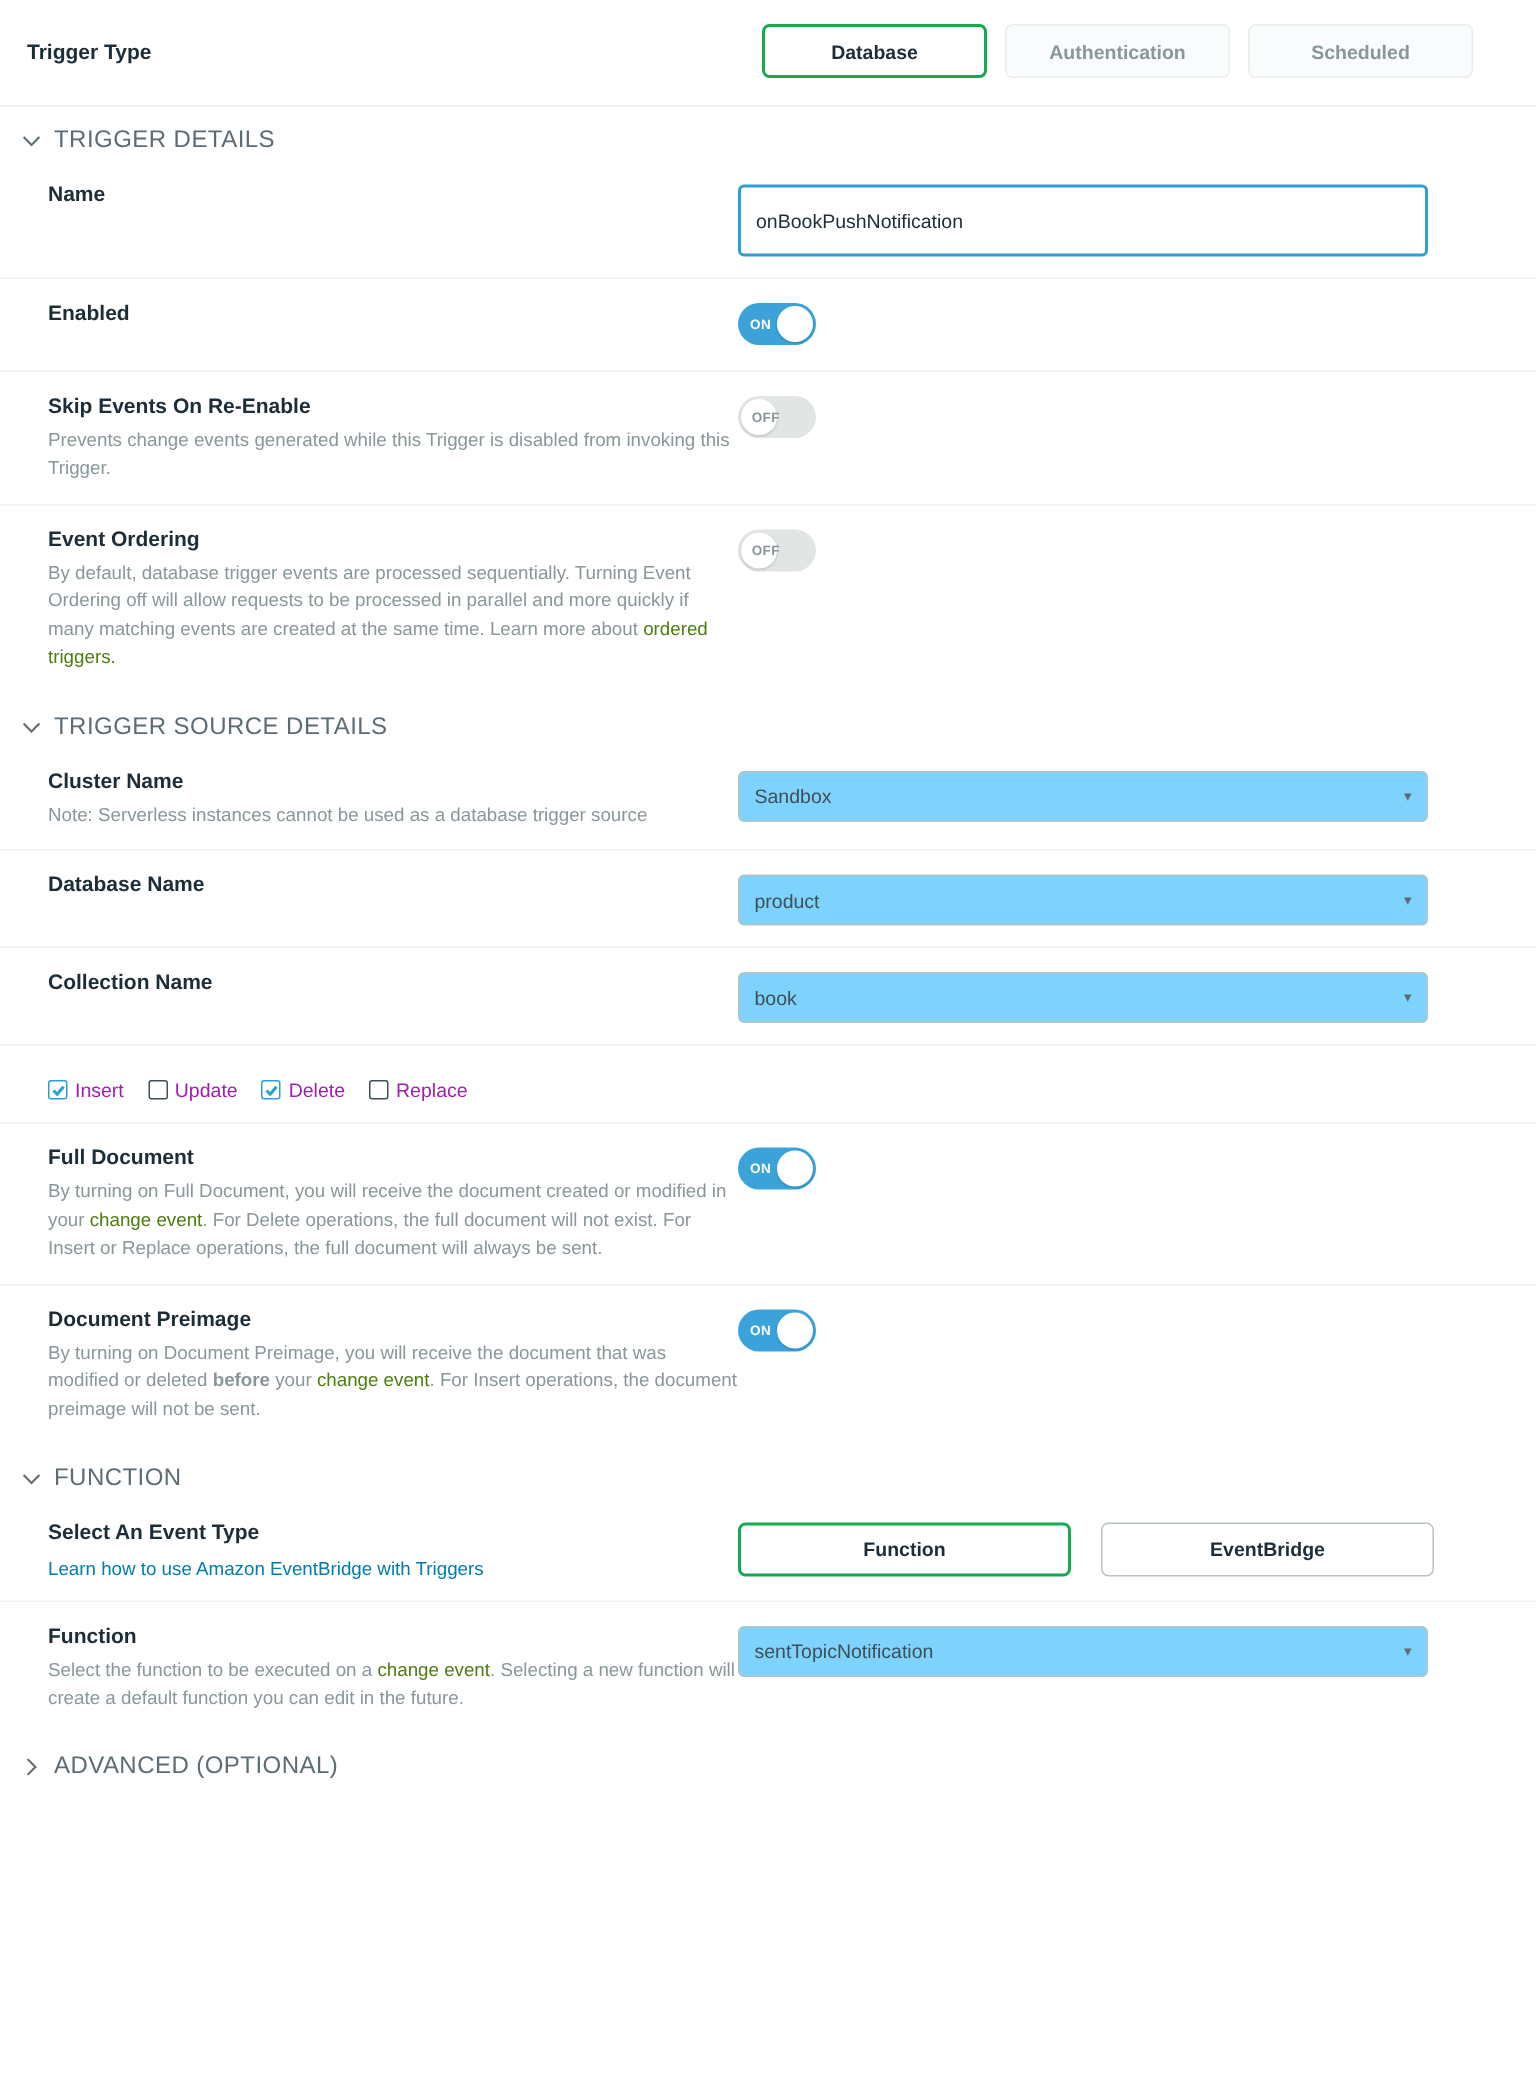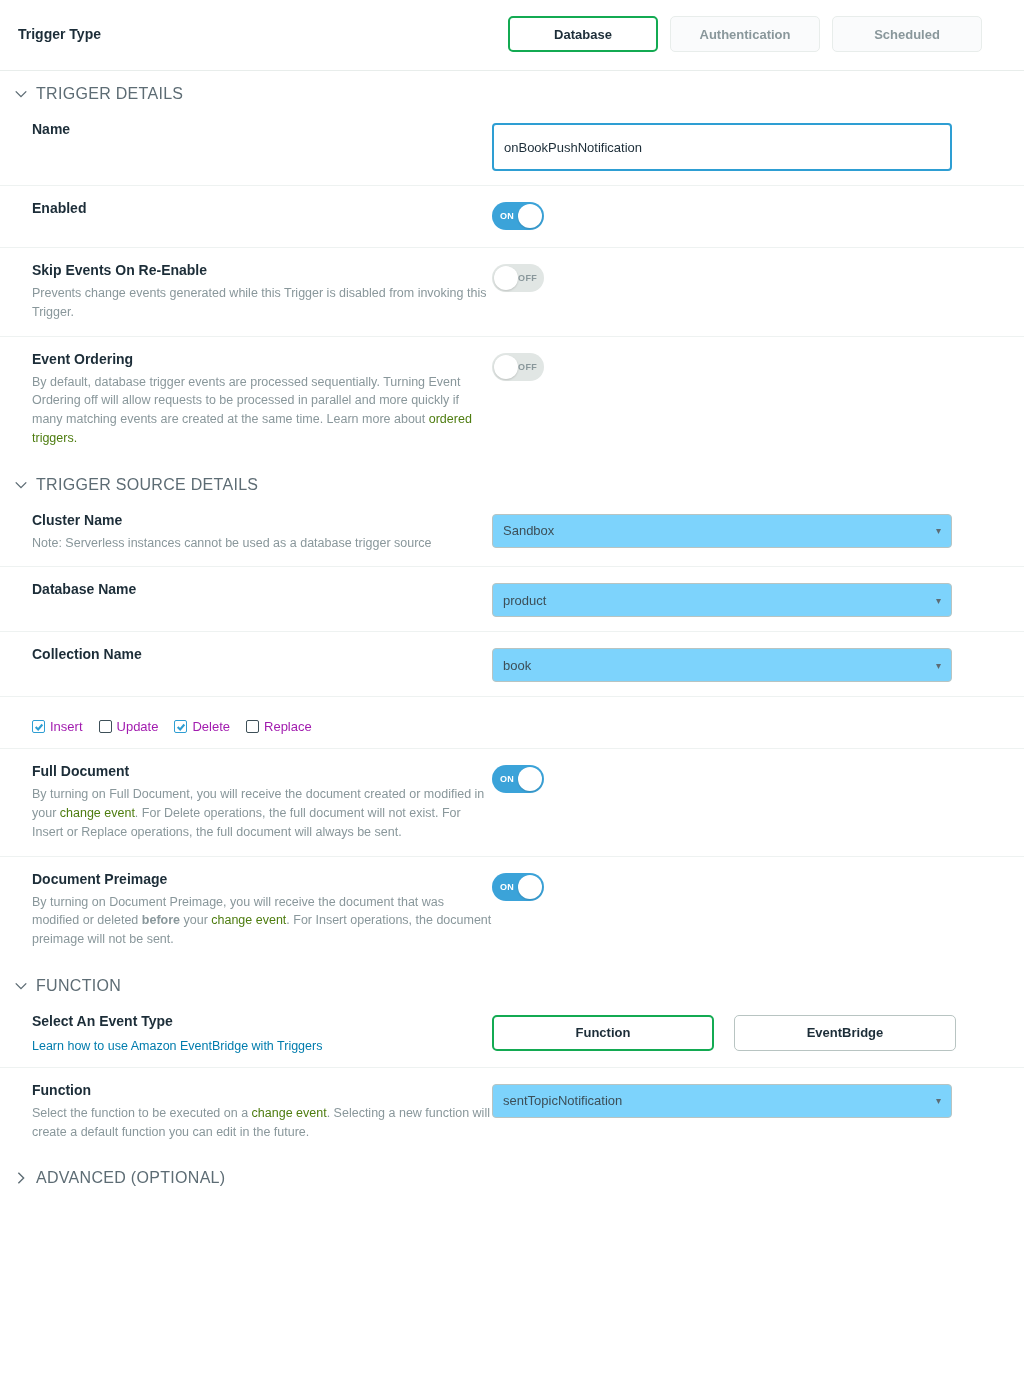--- a/index.html
+++ b/index.html
@@ -27,21 +27,21 @@
 .text-input { width: 460px; height: 48px; border: 2px solid #2e9ed3; border-radius: 4px; padding: 0 10px; font-size: 13px; color: #1c2d38; outline: none; font-family: inherit; }
 
 .toggle { position: relative; width: 52px; height: 28px; border-radius: 14px; cursor: pointer; display: inline-block; }
 .toggle.on { background: #3ba3d9; }
 .toggle.off { background: #e1e6e4; }
 .toggle .knob { position: absolute; top: 2px; width: 24px; height: 24px; border-radius: 50%; background: #fff; box-shadow: 0 1px 2px rgba(0,0,0,0.15); }
 .toggle.on .knob { right: 2px; }
 .toggle.off .knob { left: 2px; }
 .toggle .txt { position: absolute; top: 50%; transform: translateY(-50%); font-size: 9px; font-weight: 700; color: #fff; letter-spacing: 0.3px; }
 .toggle.on .txt { left: 8px; text-align: right; }
-.toggle.off .txt { right: 7px; color: #89979b; }
+.toggle.off .txt { right: 24px; color: #89979b; }
 
 .select { width: 460px; height: 34px; border: 1px solid #b8c4c2; border-radius: 4px; background: #7dd3fc; padding: 0 10px; font-size: 13px; color: #3d4f58; display: flex; align-items: center; justify-content: space-between; cursor: pointer; }
 .select .caret { color: #5d6c74; font-size: 10px; }
 
 .check-group { display: flex; gap: 16px; align-items: center; padding-top: 6px; }
 .check-item { display: flex; align-items: center; gap: 5px; font-size: 13px; color: #a21caf; cursor: pointer; }
 .cbox { width: 13px; height: 13px; border: 1.5px solid #3d4f58; border-radius: 2px; display: inline-flex; align-items: center; justify-content: center; }
 .cbox.checked { border-color: #2e9ed3; }
 .cbox.checked svg { display: block; }
 .cbox svg { display: none; width: 10px; height: 10px; stroke: #2e9ed3; stroke-width: 2.5; fill: none; }

